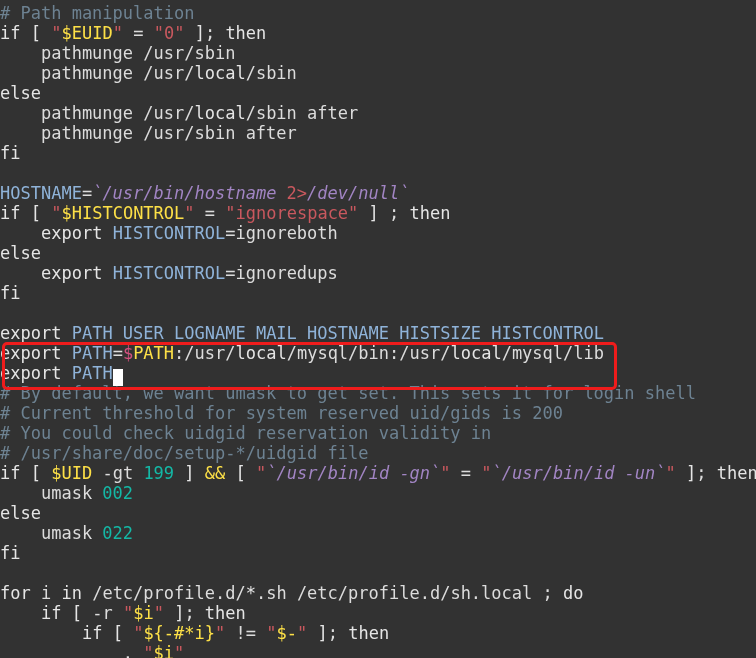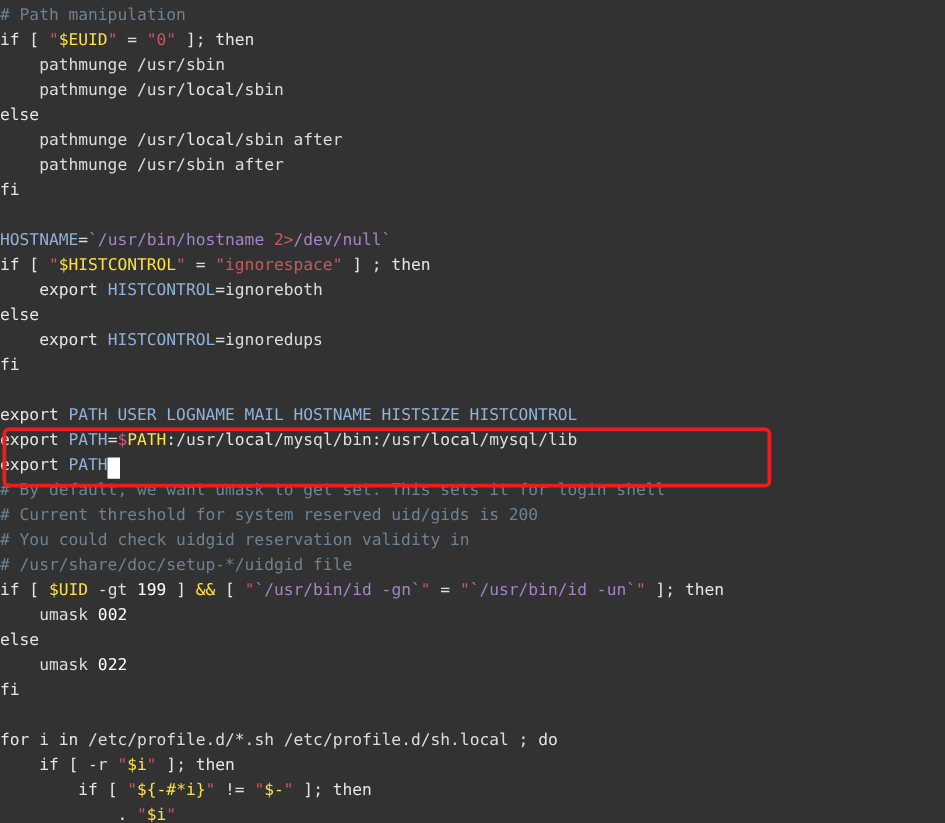--- a/index.html
+++ b/index.html
@@ -8,21 +8,21 @@
     padding: 0;
     background: #323232;
   }
   #screen {
     position: relative;
     width: 756px;
     height: 658px;
     background: #323232;
     overflow: hidden;
     font-family: "DejaVu Sans Mono", "Liberation Mono", monospace;
-    font-size: 13px;
+    font-size: 17px;
     line-height: 20px;
   }
   #code {
     position: absolute;
     left: 0;
     top: 3px;
     width: 756px;
     white-space: pre;
     letter-spacing: 0px;
   }
@@ -32,22 +32,22 @@
     display: block;
   }
   
   .c-comment { color: #6d8292; }
   .c-kw      { color: #e5e5e5; }
   .c-var     { color: #fde047; }
   .c-dollar  { color: #d2527f; }
   .c-str     { color: #c9585e; }
   .c-plain   { color: #dcdcdc; }
   .c-ident   { color: #8fb3d9; }
-  .c-num     { color: #ffffff; }
-  .c-path    { color: #a285c4; }
+  .c-num     { color: #14b8a6; }
+  .c-path    { color: #a285c4; font-style: italic; }
   .c-red     { color: #c9585e; }
 
   
   .cursor {
     display: inline-block;
     width: 10px;
     height: 17px;
     background: #ffffff;
     vertical-align: text-bottom;
     margin-bottom: -3px;

